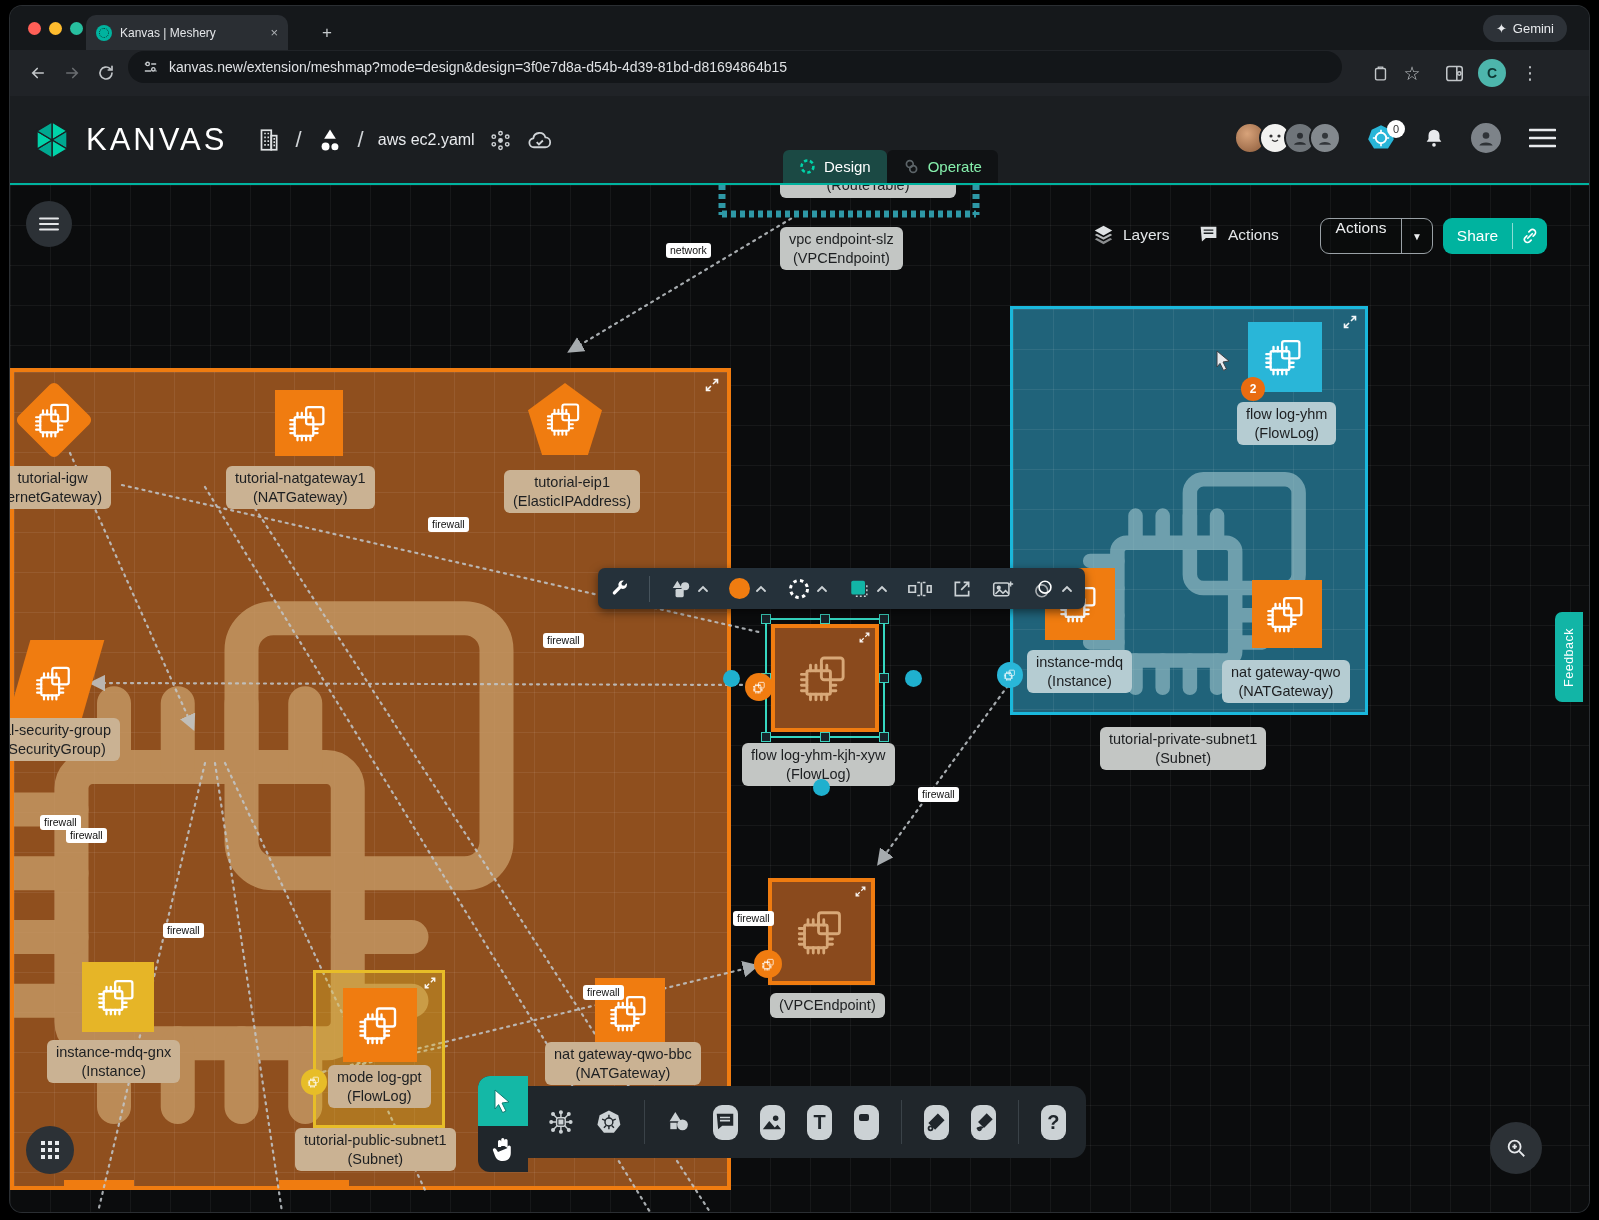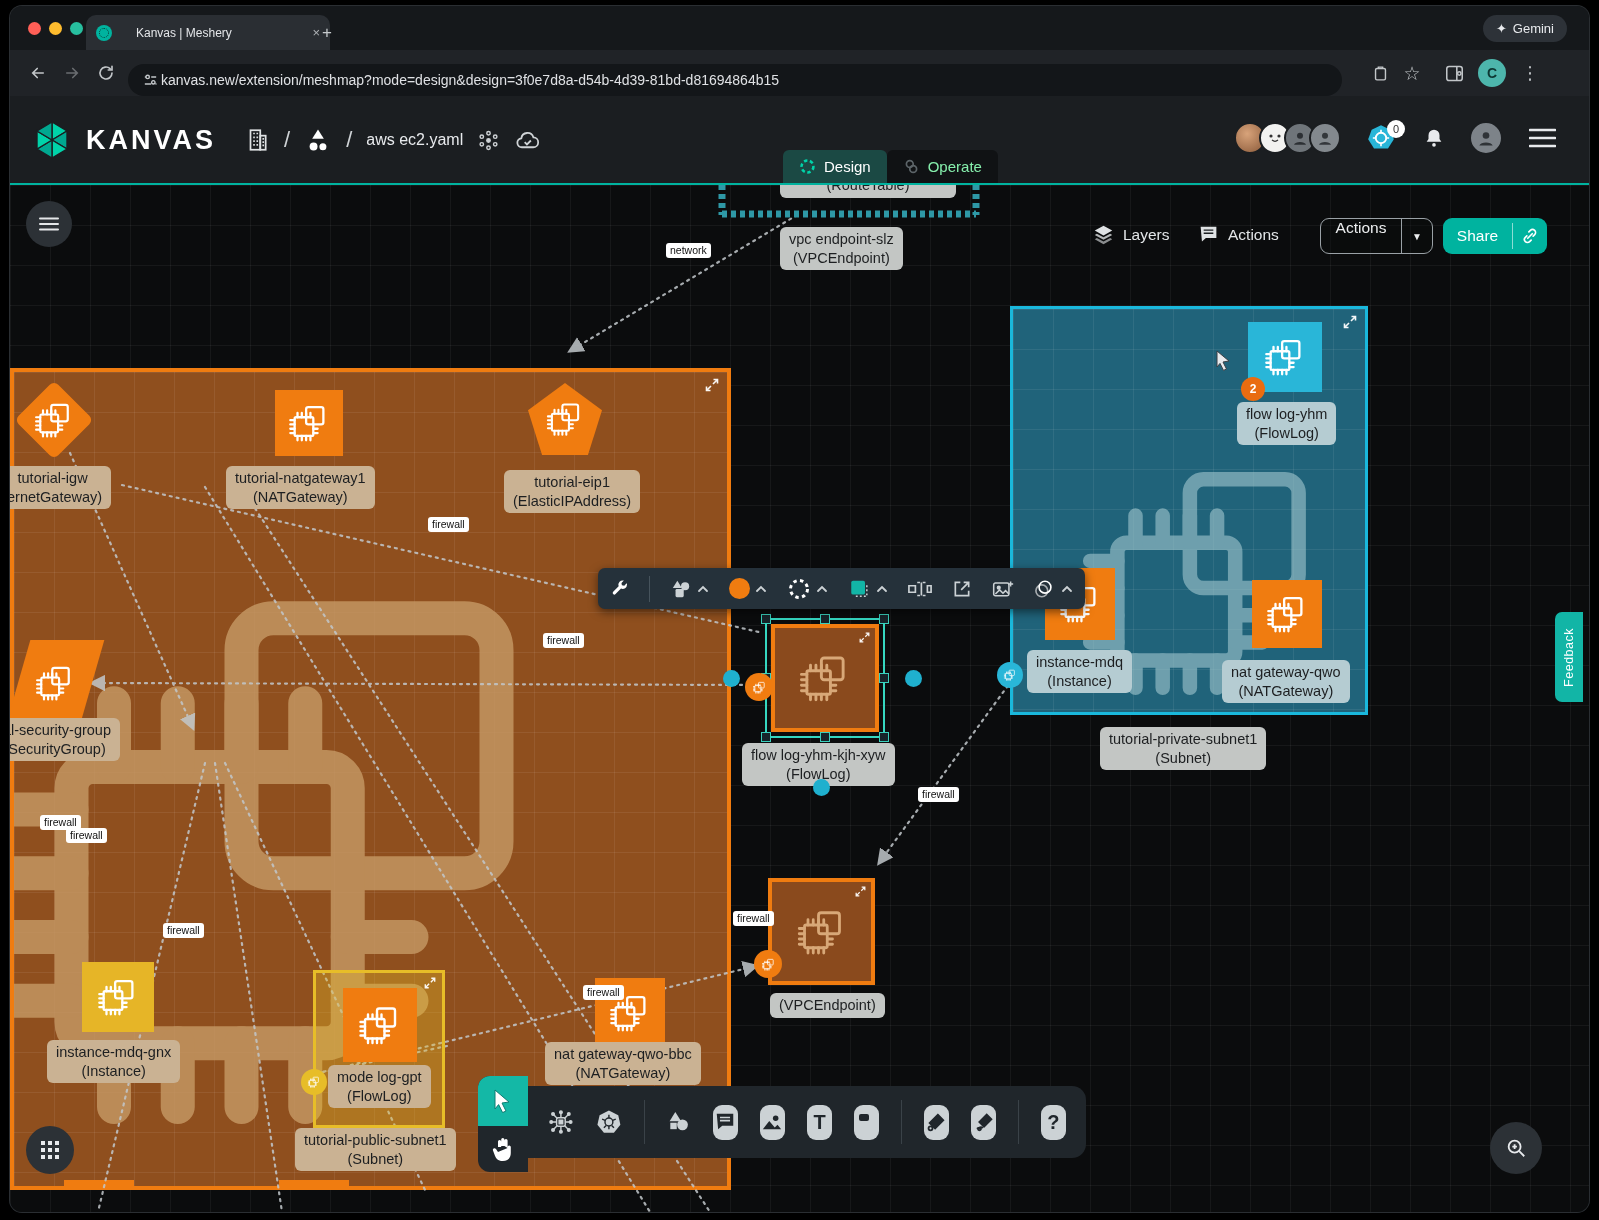--- a/index.html
+++ b/index.html
@@ -3,41 +3,41 @@
 <meta charset="utf-8">
 <style>
   html,body{margin:0;padding:0;background:#000;width:1599px;height:1220px;overflow:hidden;
     font-family:"Liberation Sans",sans-serif;-webkit-font-smoothing:antialiased}
   .window{position:absolute;left:10px;top:6px;width:1579px;height:1206px;background:#17191c;
     border-radius:12px;overflow:hidden;box-shadow:0 0 0 1px #2a2e32}
   
   .tabstrip{position:relative;height:44px;background:#15181b}
   .tlights{position:absolute;left:18px;top:16px;display:flex;gap:8px}
   .tl{width:13px;height:13px;border-radius:50%}
-  .tab{position:absolute;left:76px;top:9px;width:244px;height:35px;background:#2a2e33;
-    border-radius:10px 10px 0 0;display:flex;align-items:center;gap:24px;padding:0 10px;
+  .tab{position:absolute;left:76px;top:9px;width:202px;height:35px;background:#2a2e33;
+    border-radius:10px 10px 0 0;display:flex;align-items:center;gap:8px;padding:0 10px;
     color:#e4e6e9;font-size:12px;box-sizing:border-box}
   .tab .title{flex:1;white-space:nowrap;overflow:hidden}
   .favicon{width:16px;height:16px;border-radius:50%;background:#00b39f;position:relative;flex:0 0 auto}
   .favicon:after{content:"";position:absolute;inset:3px;border:1.5px dotted #073b33;border-radius:50%}
   .tabclose{color:#aeb2b6;font-size:13px;cursor:default}
   .newtab{position:absolute;left:312px;top:18px;color:#c7cbce;font-size:17px;line-height:1}
   .gemini{position:absolute;right:22px;top:9px;height:27px;padding:0 13px;background:#2d3238;border-radius:14px;
     color:#e8eaed;font-size:13px;display:flex;align-items:center;gap:6px}
   
   .urlrow{position:relative;height:46px;background:#202327}
   .navic{position:absolute;top:11px;width:24px;height:24px;color:#c2c6c9;display:flex;align-items:center;justify-content:center}
-  .urlpill{position:absolute;left:118px;top:14px;width:1214px;height:32px;background:#131619;border-radius:16px;
-    display:flex;align-items:center;gap:2px;padding:0 14px;box-sizing:border-box;color:#dfe1e4;font-size:14px}
+  .urlpill{position:absolute;left:118px;top:1px;width:1214px;height:32px;background:#131619;border-radius:16px;
+    display:flex;align-items:center;gap:10px;padding:0 14px;box-sizing:border-box;color:#dfe1e4;font-size:14px}
   .avatarC{position:absolute;left:1468px;top:9px;width:28px;height:28px;border-radius:50%;background:#4db6ac;
     color:#0d3833;font-size:14px;font-weight:bold;display:flex;align-items:center;justify-content:center}
   
   .appheader{position:relative;height:87px;background:#1b1e21;border-bottom:2px solid #00b39f}
   .brandrow{position:absolute;left:22px;top:24px;display:flex;align-items:center;gap:14px;color:#dfe2e4}
-  .brandtext{font-size:27px;font-weight:bold;letter-spacing:3px;color:#fff}
+  .brandtext{font-size:31px;font-weight:normal;letter-spacing:3px;color:#fff}
   .crumbsep{color:#cfd3d6;font-size:22px;font-weight:300}
   .filename{color:#e8eaed;font-size:16px}
   .hdr-right{position:absolute;top:24px;left:1224px;height:36px;display:flex;align-items:center}
   .av{width:32px;height:32px;border-radius:50%;border:2px solid #1b1e21;box-sizing:border-box;margin-left:-7px;
     display:flex;align-items:center;justify-content:center;overflow:hidden}
   .modes{position:absolute;left:773px;bottom:0;display:flex}
   .mode{height:33px;display:flex;align-items:center;gap:8px;padding:0 16px;font-size:15px;border-radius:6px 6px 0 0}
   .mode.design{background:#1b4944;color:#fff}
   .mode.operate{background:#101214;color:#86efac}
   

